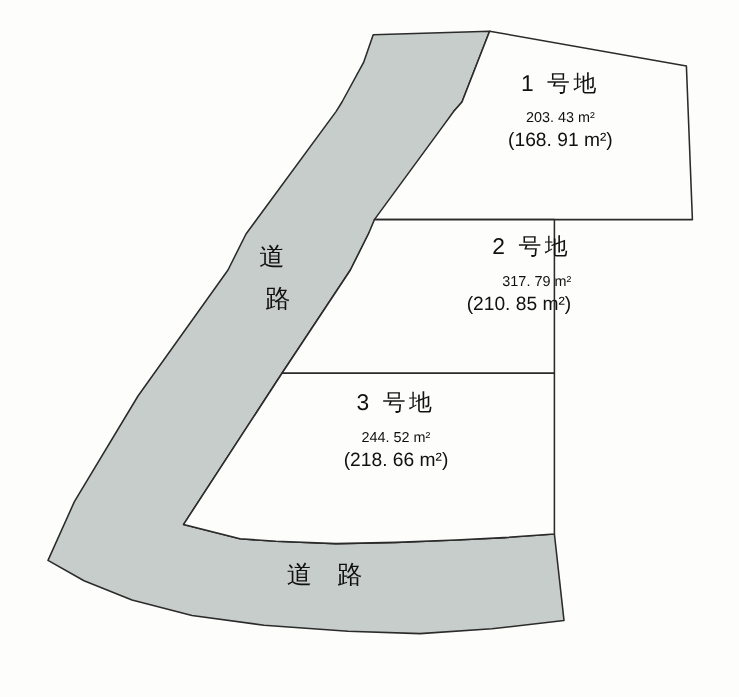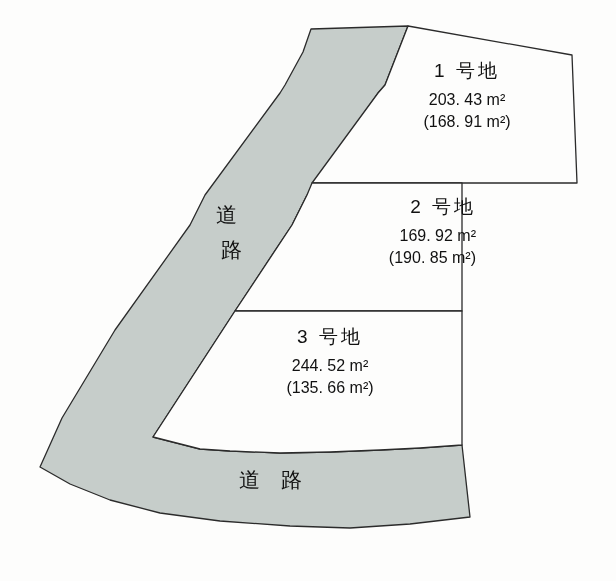--- a/index.html
+++ b/index.html
@@ -41,21 +41,21 @@
     text-align: center;
     line-height: 1;
   }
   .plot-name {
     font-size: 19px;
     letter-spacing: 3px;
     margin-bottom: 12px;
     white-space: nowrap;
   }
   .plot-area {
-    font-size: 16px;
+    font-size: 12px;
     margin-bottom: 6px;
     white-space: nowrap;
   }
   .plot-eff {
     font-size: 16px;
     white-space: nowrap;
   }
   #plot1-label { left: 357px; top: 61px;  width: 220px; }
   #plot2-label { left: 266px; top: 197px; width: 210px; text-align: right; }
   #plot3-label { left: 225px; top: 327px; width: 210px; }
@@ -109,28 +109,28 @@
   </svg>
 
   <div class="plot-label" id="plot1-label">
     <div class="plot-name">1 号地</div>
     <div class="plot-area">203. 43 m²</div>
     <div class="plot-eff">(168. 91 m²)</div>
   </div>
 
   <div class="plot-label" id="plot2-label">
     <div class="plot-name">2 号地</div>
-    <div class="plot-area">169. 92 m²</div>
-    <div class="plot-eff">(190. 85 m²)</div>
+    <div class="plot-area">317. 79 m²</div>
+    <div class="plot-eff">(210. 85 m²)</div>
   </div>
 
   <div class="plot-label" id="plot3-label">
     <div class="plot-name">3 号地</div>
     <div class="plot-area">244. 52 m²</div>
-    <div class="plot-eff">(135. 66 m²)</div>
+    <div class="plot-eff">(218. 66 m²)</div>
   </div>
 
   <span class="vroad-char" id="vroad-char-0">道</span>
   <span class="vroad-char" id="vroad-char-1">路</span>
 
   <span class="hroad-label">道　路</span>
 
 
 </div>
 

